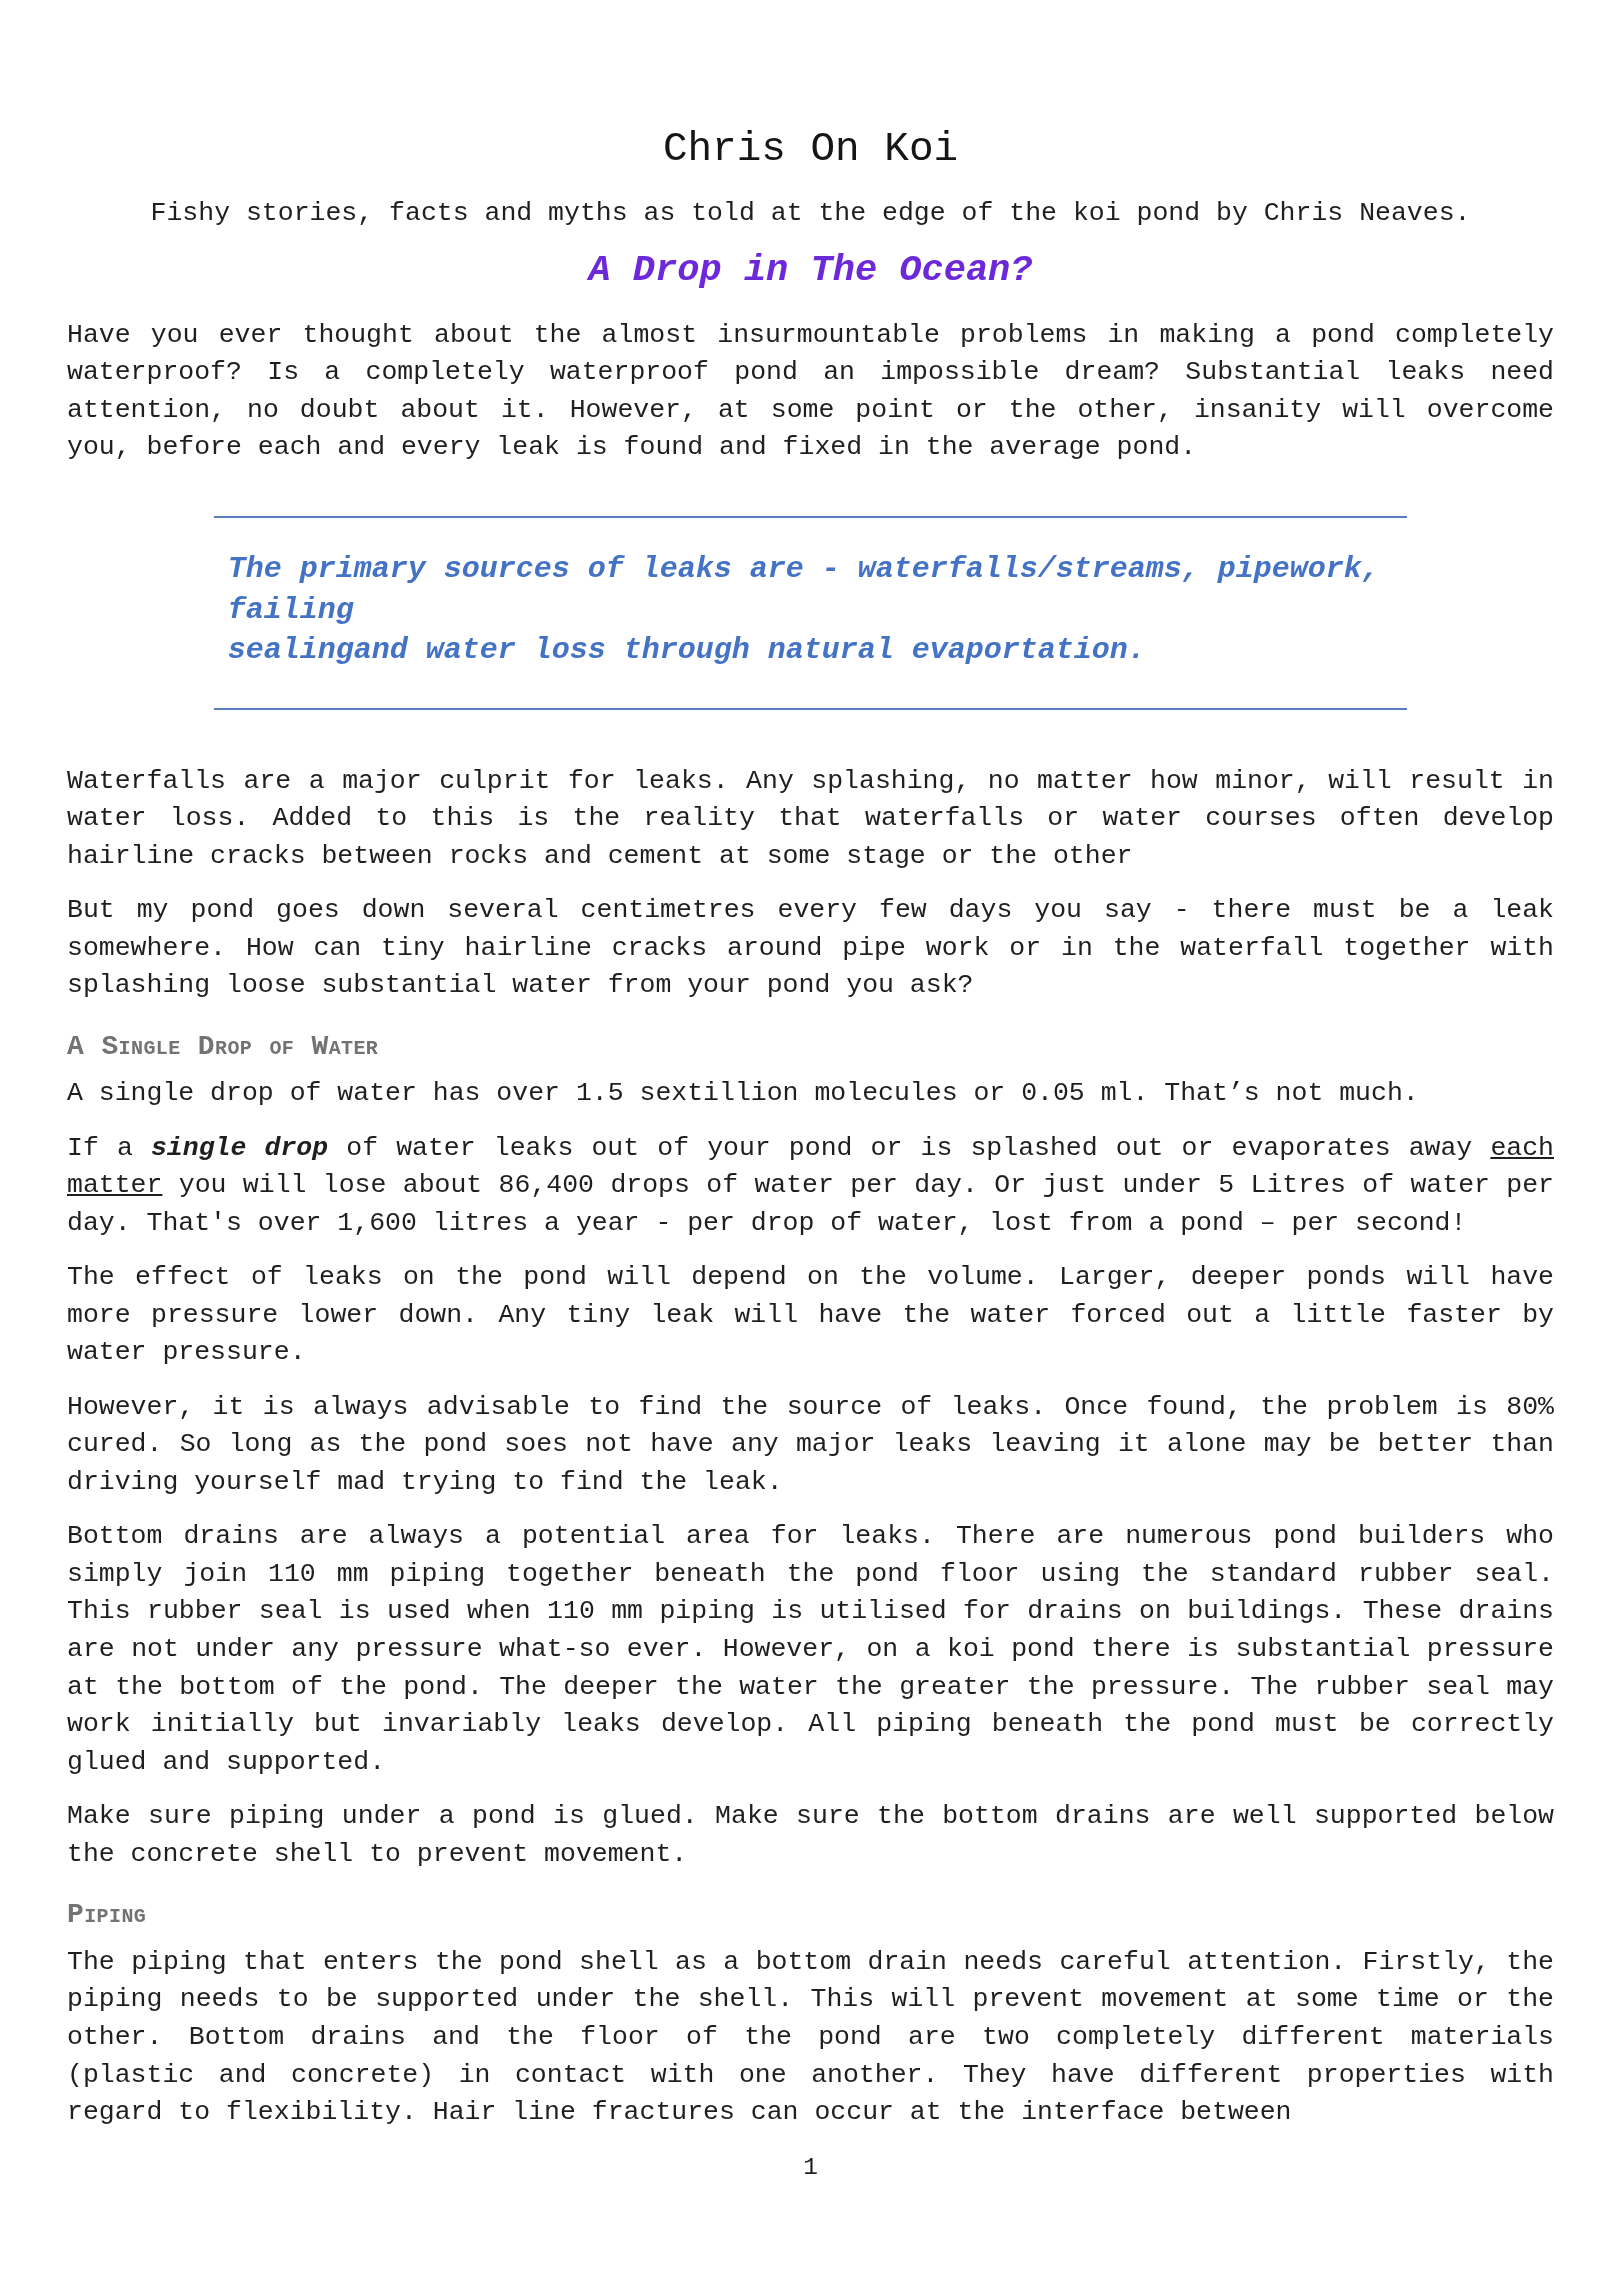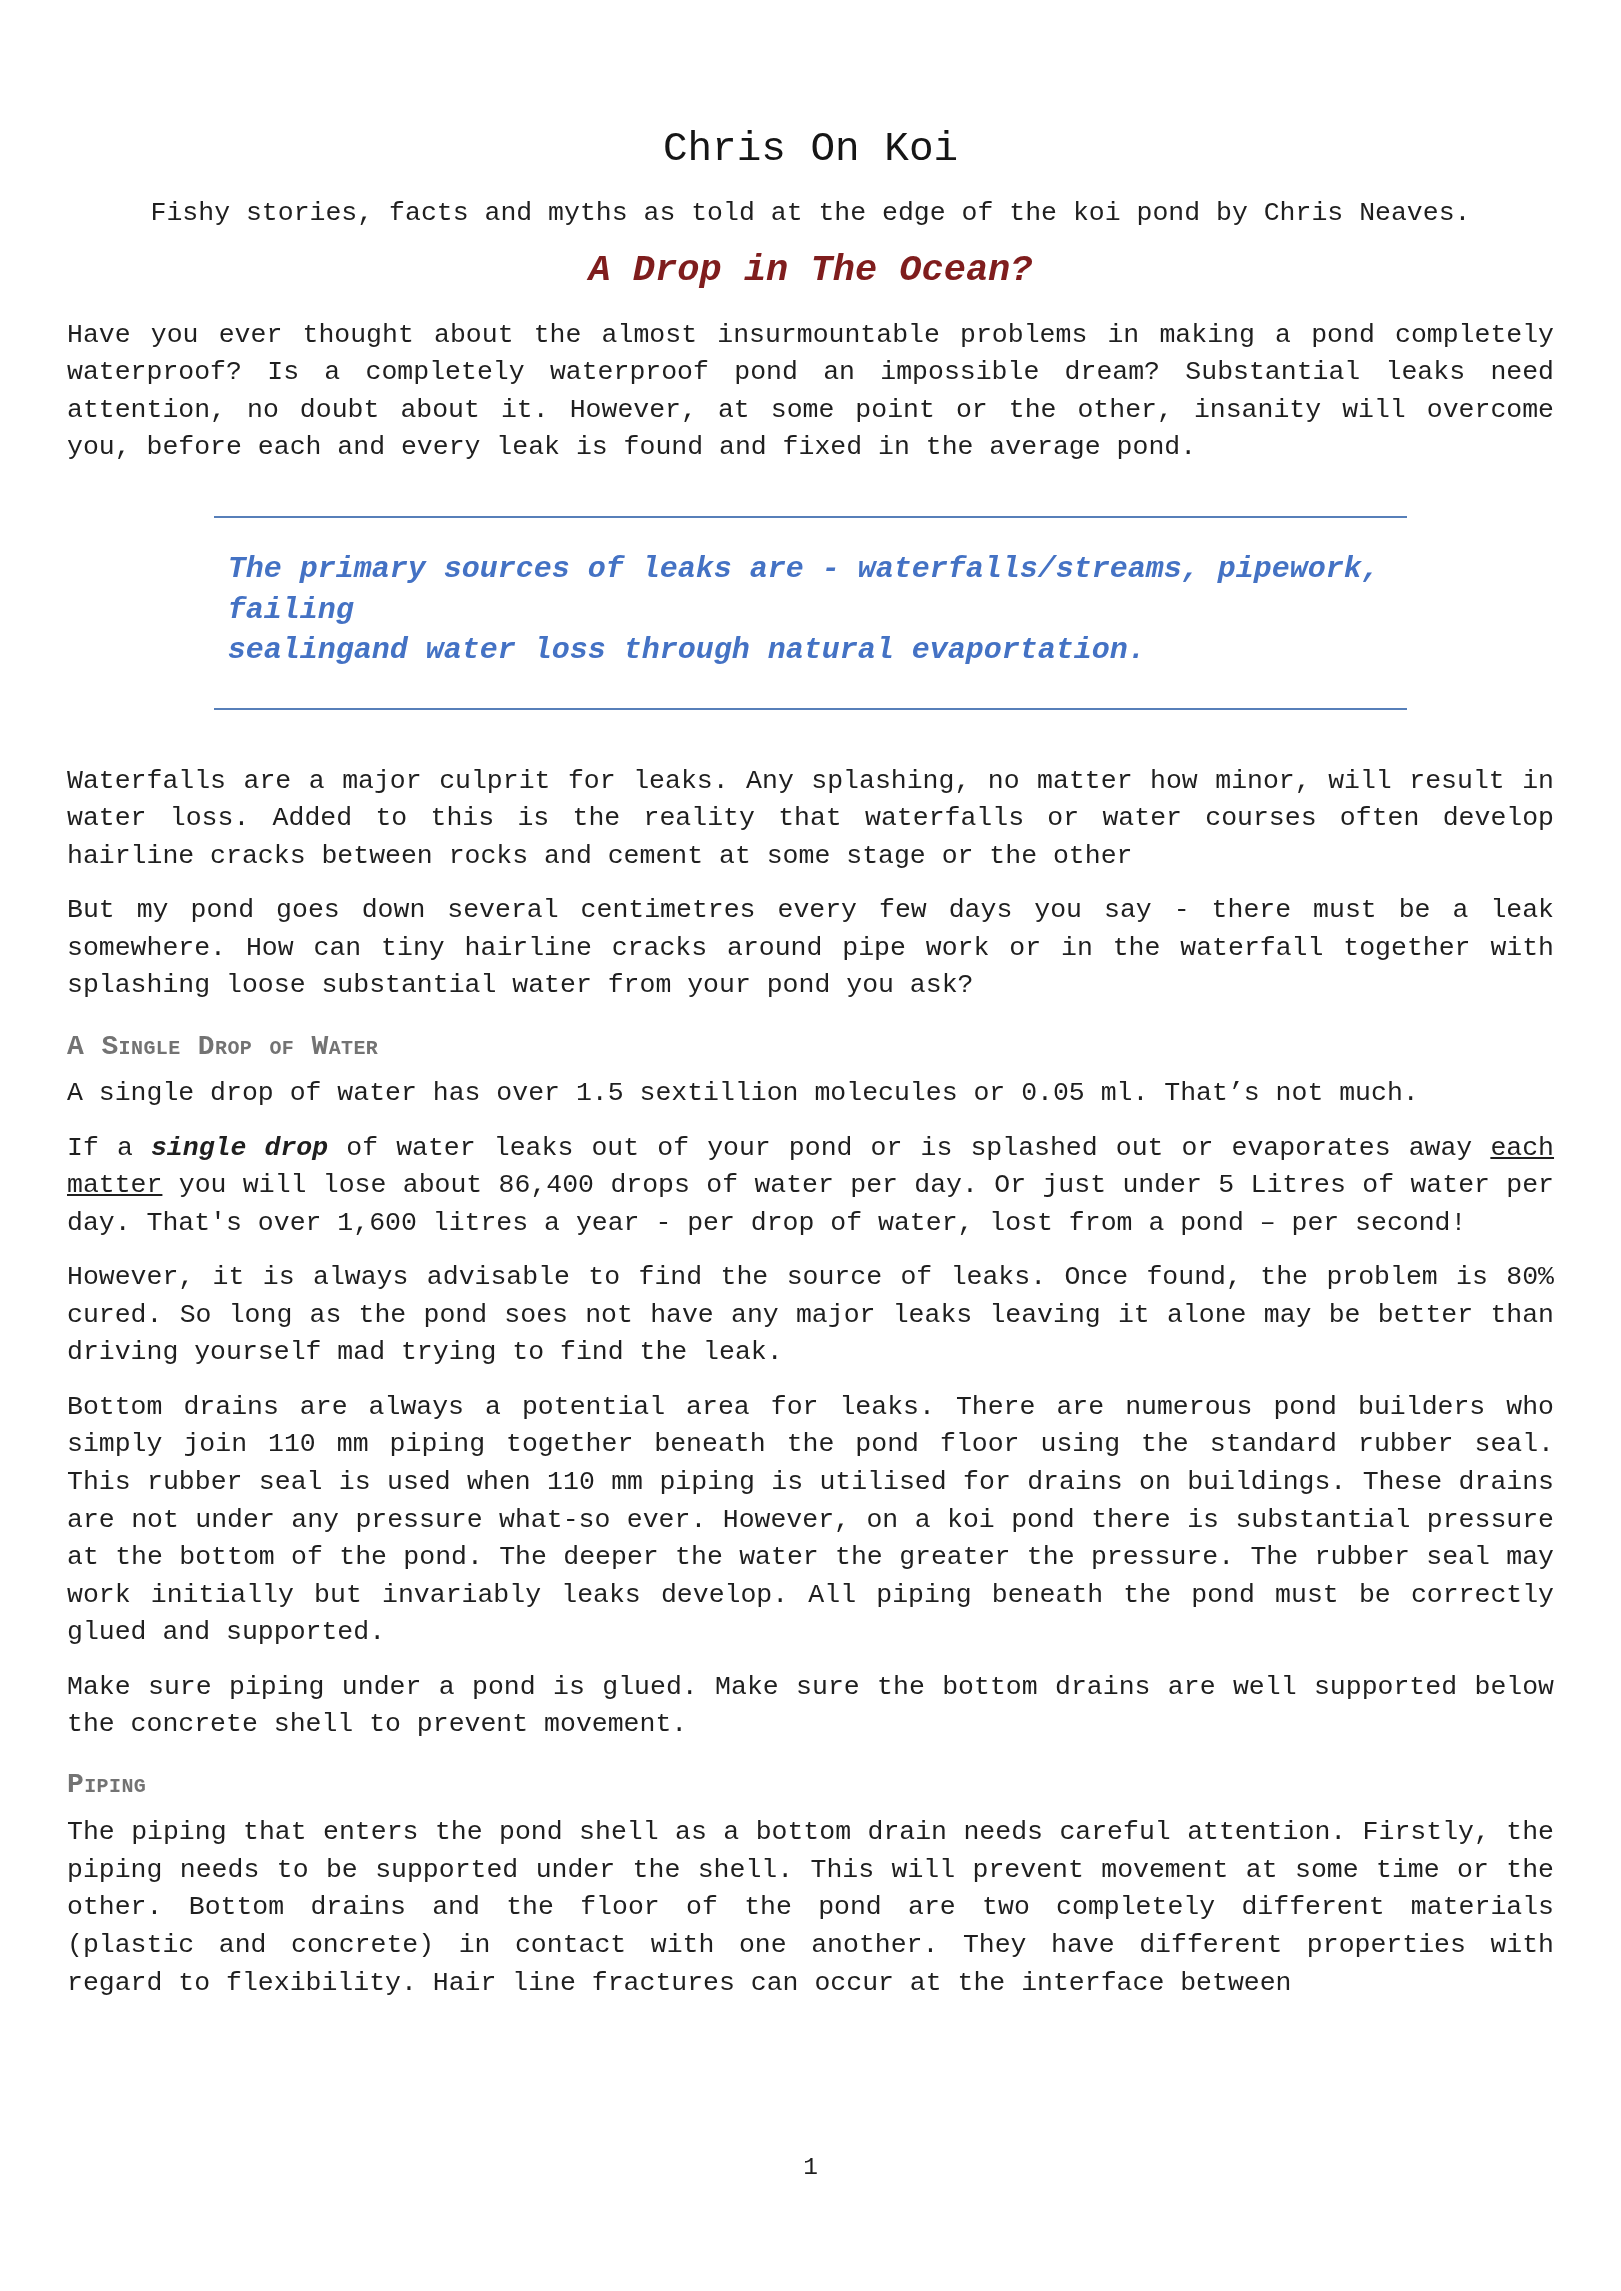--- a/index.html
+++ b/index.html
@@ -28,21 +28,21 @@
     font-size: 26.5px;
     font-weight: 400;
     color: #1f1f1f;
   }
   .article-title {
     margin: 0 0 25.5px 0;
     text-align: center;
     font-size: 37px;
     font-weight: 700;
     font-style: italic;
-    color: #7f1d1d;
+    color: #6d28d9;
   }
   p.body {
     margin: 0 0 16.7px 0;
     font-size: 26.5px;
     line-height: 1.42;
     text-align: justify;
     color: #1f1f1f;
   }
   .callout {
     margin: 49px 147px 53px 147px;
@@ -97,20 +97,21 @@
   <p class="body">Waterfalls are a major culprit for leaks. Any splashing, no matter how minor, will result in water loss. Added to this is the reality that waterfalls or water courses often develop hairline cracks between rocks and cement at some stage or the other</p>
 
   <p class="body">But my pond goes down several centimetres every few days you say - there must be a leak somewhere. How can tiny hairline cracks around pipe work or in the waterfall together with splashing loose substantial water from your pond you ask?</p>
 
   <h3 class="section-heading">A Single Drop of Water</h3>
 
   <p class="body">A single drop of water has over 1.5 sextillion molecules or 0.05 ml. That’s not much.</p>
 
   <p class="body"><span>If a </span><span class="seg-bi">single drop</span><span> of water leaks out of your pond or is splashed out or evaporates away </span><span class="seg-ul">each matter</span><span> you will lose about 86,400 drops of water per day. Or just under 5 Litres of water per day. That's over 1,600 litres a year - per drop of water, lost from a pond – per second!</span></p>
 
+  <p class="body">The effect of leaks on the pond will depend on the volume. Larger, deeper ponds will have more pressure lower down. Any tiny leak will have the water forced out a little faster by water pressure.</p>
 
   <p class="body">However, it is always advisable to find the source of leaks. Once found, the problem is 80% cured. So long as the pond soes not have any major leaks leaving it alone may be better than driving yourself mad trying to find the leak.</p>
 
 
   <p class="body">Bottom drains are always a potential area for leaks. There are numerous pond builders who simply join 110 mm piping together beneath the pond floor using the standard rubber seal. This rubber seal is used when 110 mm piping is utilised for drains on buildings. These drains are not under any pressure what-so ever. However, on a koi pond there is substantial pressure at the bottom of the pond. The deeper the water the greater the pressure. The rubber seal may work initially but invariably leaks develop. All piping beneath the pond must be correctly glued and supported.</p>
 
   <p class="body">Make sure piping under a pond is glued. Make sure the bottom drains are well supported below the concrete shell to prevent movement.</p>
 
   <h3 class="section-heading">Piping</h3>
 

